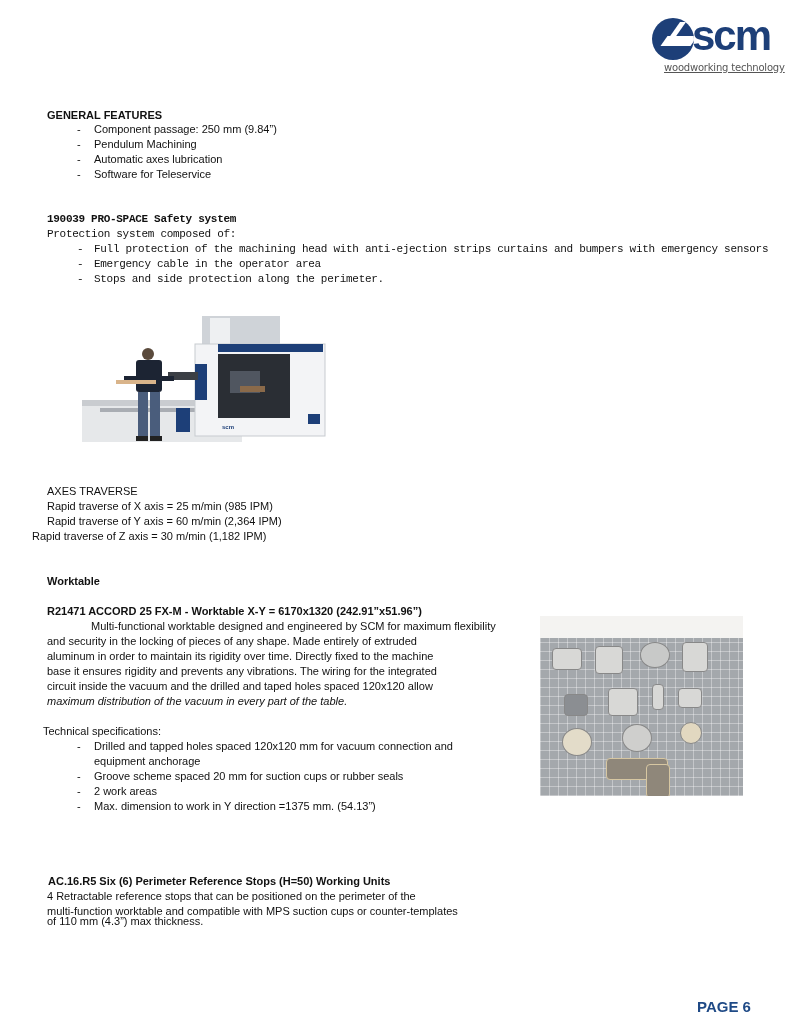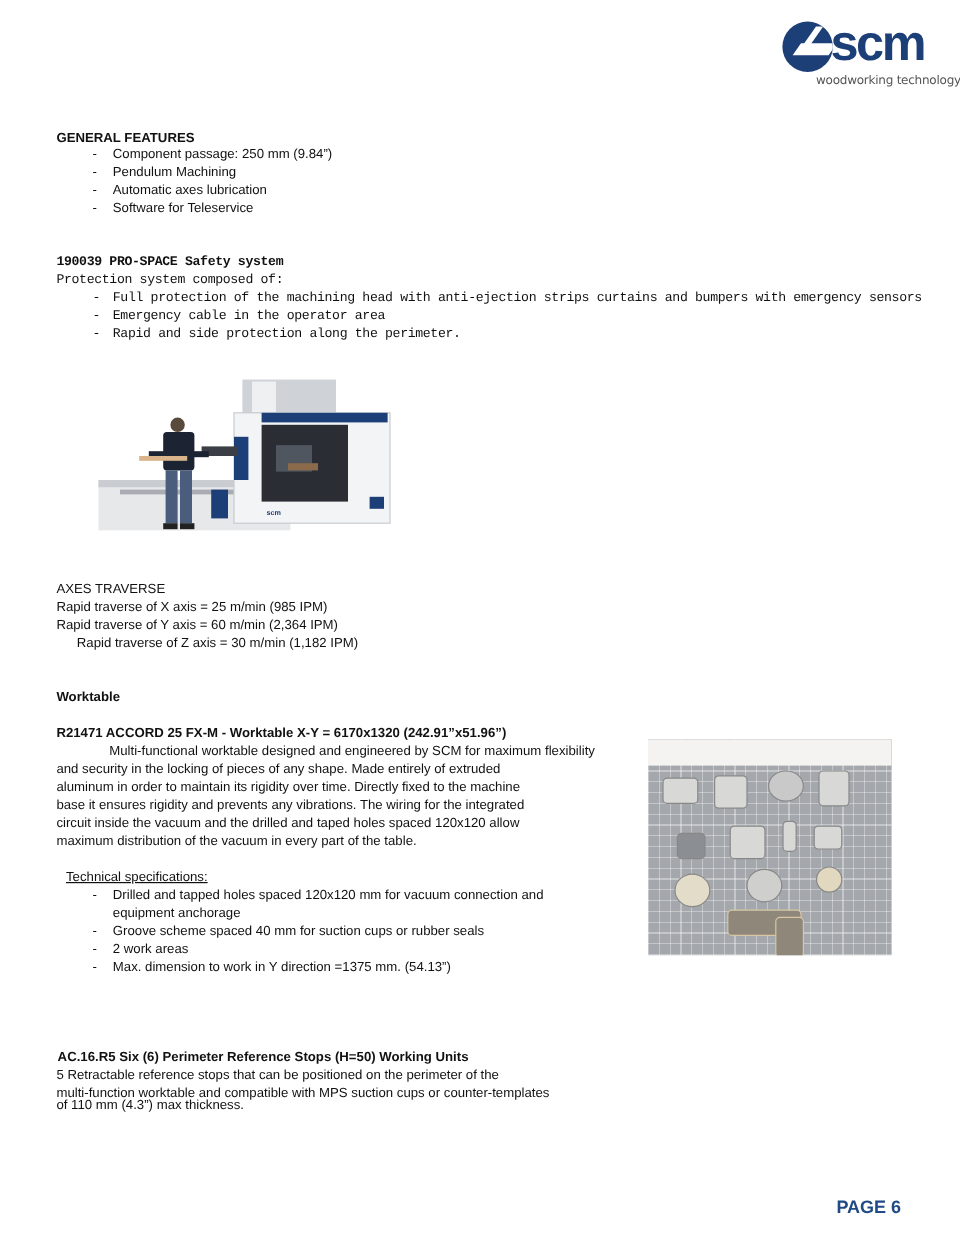--- a/index.html
+++ b/index.html
@@ -11,21 +11,21 @@
   .bullet-dash { position:absolute; left:77px; }
   .bullet-text { position:absolute; left:94px; white-space:nowrap; }
   .narrow { font-family:Liberation Mono, monospace; letter-spacing:-0.3px; }
 
   
   .logo { left:652px; top:18px; width:135px; height:60px; }
   .logo-mark { position:absolute; left:0; top:0; width:42px; height:42px; border-radius:50%; background:#1d3f78; overflow:hidden; }
   .logo-mark::after { content:""; position:absolute; left:12px; top:18px; width:30px; height:10px; background:#fff; transform:skew(-35deg); }
   .logo-mark::before { content:""; position:absolute; left:21px; top:4px; width:6px; height:20px; background:#fff; transform:skew(-35deg); }
   .logo-word { position:absolute; left:40px; top:-6px; font-size:42px; font-weight:bold; color:#1d3f78; letter-spacing:-2px; font-family:"Liberation Sans", sans-serif; }
-  .logo-tag { position:absolute; left:28px; top:44px; font-size:10px; color:#555; white-space:nowrap; font-family:"DejaVu Sans", sans-serif; letter-spacing:-0.2px; }
+  .logo-tag { position:absolute; left:12px; top:44px; font-size:10px; color:#555; white-space:nowrap; font-family:"DejaVu Sans", sans-serif; letter-spacing:-0.2px;text-decoration:underline; }
 
   
   .machine-img { left:80px; top:316px; width:252px; height:140px; background:#fff; overflow:hidden; }
   .worktable-img { left:540px; top:616px; width:203px; height:180px; overflow:hidden;
      background-color:#a4a8ac;
      background-image:
        repeating-linear-gradient(0deg, rgba(255,255,255,0.35) 0 1px, transparent 1px 9px),
        repeating-linear-gradient(90deg, rgba(255,255,255,0.35) 0 1px, transparent 1px 9px);
   }
   .wt-top { position:absolute; left:0; top:0; width:100%; height:22px; background:#f4f3f1; }
@@ -69,21 +69,21 @@
   <div class="line narrow" style="top:242px; left:0; width:800px;">
     <span class="bullet-dash">-</span>
     <span class="bullet-text">Full protection of the machining head with anti-ejection strips curtains and bumpers with emergency sensors</span>
   </div>
   <div class="line narrow" style="top:257px; left:0; width:800px;">
     <span class="bullet-dash">-</span>
     <span class="bullet-text">Emergency cable in the operator area</span>
   </div>
   <div class="line narrow" style="top:272px; left:0; width:800px;">
     <span class="bullet-dash">-</span>
-    <span class="bullet-text">Rapid and side protection along the perimeter.</span>
+    <span class="bullet-text">Stops and side protection along the perimeter.</span>
   </div>
 </div>
 
 <div class="abs machine-img">
   <svg width="252" height="140" viewBox="0 0 252 140">
     <rect x="0" y="0" width="252" height="140" fill="#ffffff"></rect>
 
     <rect x="2" y="88" width="160" height="38" fill="#e6e8ea"></rect>
     <rect x="2" y="84" width="160" height="6" fill="#c9ccd0"></rect>
     <rect x="20" y="92" width="130" height="4" fill="#a9adb3"></rect>
@@ -111,45 +111,45 @@
     <rect x="70" y="76" width="10" height="44" fill="#4a5d7c"></rect>
     <rect x="56" y="120" width="12" height="5" fill="#222"></rect>
     <rect x="70" y="120" width="12" height="5" fill="#222"></rect>
     <rect x="36" y="64" width="40" height="4" fill="#d9b48a"></rect>
   </svg>
 </div>
 
 <div class="line" style="left:47px; top:484px;">AXES TRAVERSE</div>
 <div class="line" style="left:47px; top:499px;">Rapid traverse of X axis = 25 m/min (985 IPM)</div>
 <div class="line" style="left:47px; top:514px;">Rapid traverse of Y axis = 60 m/min (2,364 IPM)</div>
-<div class="line" style="left:64px; top:529px;">Rapid traverse of Z axis = 30 m/min (1,182 IPM)</div>
+<div class="line" style="left:32px; top:529px;">Rapid traverse of Z axis = 30 m/min (1,182 IPM)</div>
 
 <div class="line bold" style="left:47px; top:574px;">Worktable</div>
 <div class="line bold" style="left:47px; top:604px;">R21471 ACCORD 25 FX-M - Worktable X-Y = 6170x1320 (242.91”x51.96”)</div>
 <div>
   <div class="line" style="left:47px; top:619px;margin-left:44px;">Multi-functional worktable designed and engineered by SCM for maximum flexibility</div>
   <div class="line" style="left:47px; top:634px;">and security in the locking of pieces of any shape. Made entirely of extruded</div>
   <div class="line" style="left:47px; top:649px;">aluminum in order to maintain its rigidity over time. Directly fixed to the machine</div>
   <div class="line" style="left:47px; top:664px;">base it ensures rigidity and prevents any vibrations. The wiring for the integrated</div>
   <div class="line" style="left:47px; top:679px;">circuit inside the vacuum and the drilled and taped holes spaced 120x120 allow</div>
-  <div class="line" style="left:47px; top:694px;">maximum distribution of the vacuum in every part of the table.</div>
+  <div class="line" style="left:47px; top:694px;font-style:italic;">maximum distribution of the vacuum in every part of the table.</div>
 </div>
 
-<div class="line" style="left:55px; top:724px;text-decoration:underline;">Technical specifications:</div>
+<div class="line" style="left:43px; top:724px;">Technical specifications:</div>
 <div>
   <div class="line" style="top:739px; left:0; width:560px;">
     <span class="bullet-dash">-</span>
     <span class="bullet-text">Drilled and tapped holes spaced 120x120 mm for vacuum connection and</span>
   </div>
   <div class="line" style="top:754px; left:0; width:560px;">
     <span class="bullet-text">equipment anchorage</span>
   </div>
   <div class="line" style="top:769px; left:0; width:560px;">
     <span class="bullet-dash">-</span>
-    <span class="bullet-text">Groove scheme spaced 40 mm for suction cups or rubber seals</span>
+    <span class="bullet-text">Groove scheme spaced 20 mm for suction cups or rubber seals</span>
   </div>
   <div class="line" style="top:784px; left:0; width:560px;">
     <span class="bullet-dash">-</span>
     <span class="bullet-text">2 work areas</span>
   </div>
   <div class="line" style="top:799px; left:0; width:560px;">
     <span class="bullet-dash">-</span>
     <span class="bullet-text">Max. dimension to work in Y direction =1375 mm. (54.13”)</span>
   </div>
 </div>
@@ -166,18 +166,18 @@
   <div class="wt-item" style="left:138px; top:72px; width:22px; height:18px;"></div>
   <div class="wt-item wt-round" style="left:22px; top:112px; width:28px; height:26px; background:#e3dcc9;"></div>
   <div class="wt-item wt-round" style="left:82px; top:108px; width:28px; height:26px; background:#cfcfcd;"></div>
   <div class="wt-item wt-round" style="left:140px; top:106px; width:20px; height:20px; background:#e2d8c0;"></div>
   <div class="wt-item" style="left:66px; top:142px; width:60px; height:20px; background:#8f877a; border-color:#d7c7a2;"></div>
   <div class="wt-item" style="left:106px; top:148px; width:22px; height:32px; background:#8f877a; border-color:#d7c7a2;"></div>
 </div>
 
 <div class="line bold" style="left:48px; top:874px;">AC.16.R5 Six (6) Perimeter Reference Stops (H=50) Working Units</div>
 <div>
-  <div class="line" style="left:47px; top:889px;">5 Retractable reference stops that can be positioned on the perimeter of the</div>
+  <div class="line" style="left:47px; top:889px;">4 Retractable reference stops that can be positioned on the perimeter of the</div>
   <div class="line" style="left:47px; top:904px;">multi-function worktable and compatible with MPS suction cups or counter-templates</div>
   <div class="line" style="left:47px; top:914px;">of 110 mm (4.3”) max thickness.</div>
 </div>
 
 <div class="abs page-num">PAGE 6</div>
 
 </body></html>

